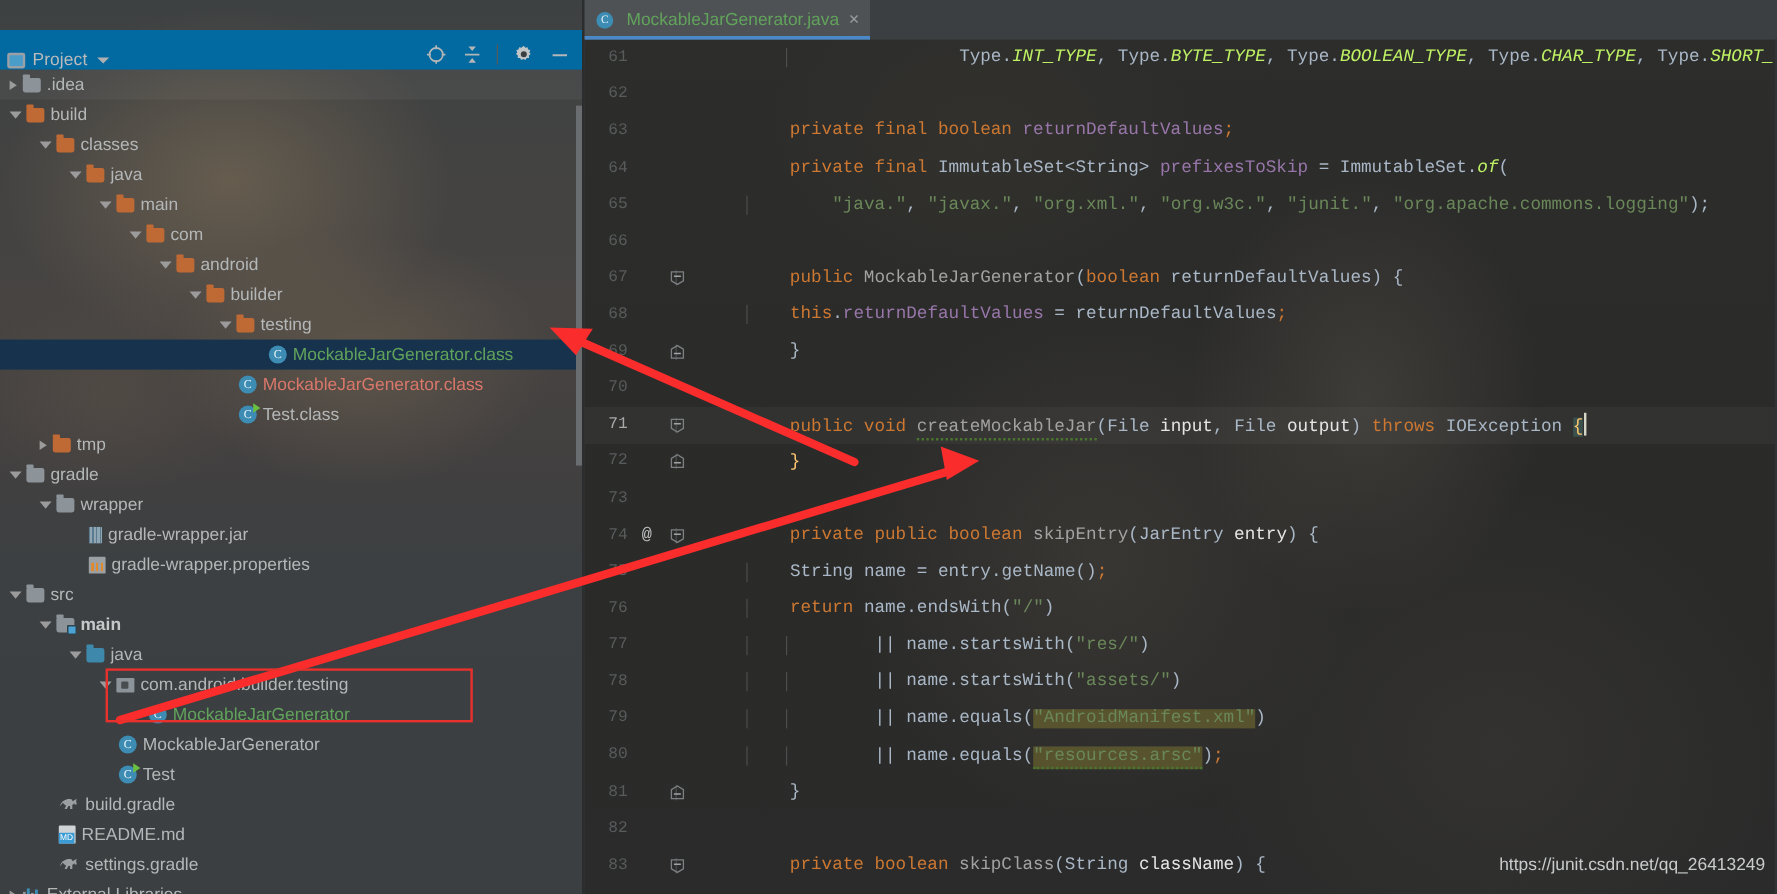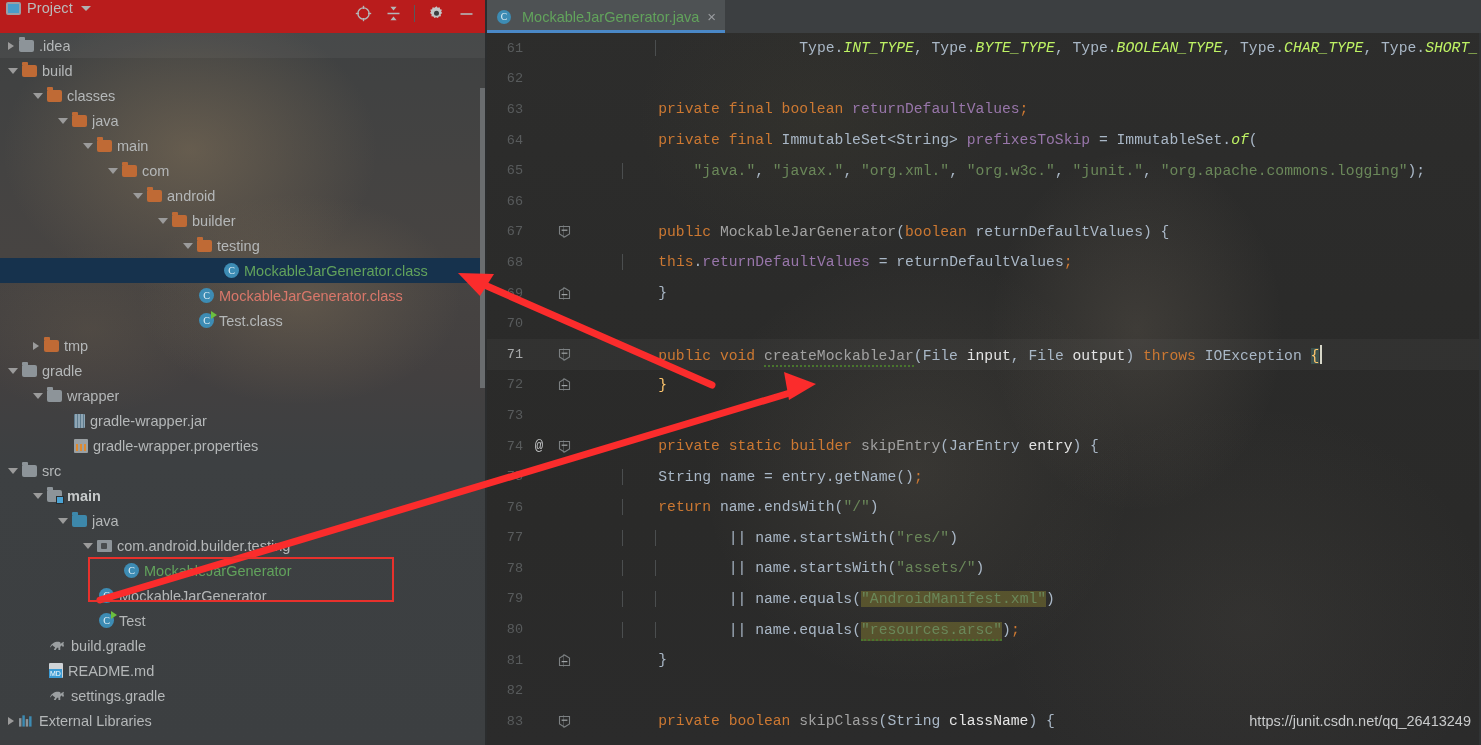--- a/index.html
+++ b/index.html
@@ -19,22 +19,22 @@
   #panel-bg{
     position:absolute;inset:0;
     background:
       radial-gradient(ellipse 260px 200px at 190px 150px, rgba(150,128,96,.42), rgba(150,128,96,0) 72%),
       radial-gradient(ellipse 230px 150px at 300px 300px, rgba(142,122,92,.35), rgba(0,0,0,0) 70%),
       radial-gradient(ellipse 180px 120px at 90px 330px, rgba(120,104,80,.22), rgba(0,0,0,0) 70%),
       linear-gradient(180deg,#3e4142 0%,#474442 34%,#434040 50%,#3d4042 62%,#3c3f41 100%);
     pointer-events:none;
   }
   #panel-head{
-    position:relative;height:33px;background:#b91c1c;
-    display:flex;align-items:flex-start;border-bottom:0;
+    position:relative;height:33px;background:#0369a1;
+    display:flex;align-items:flex-end;border-bottom:0;margin-top:25px;
   }
   .ph-left{display:flex;align-items:center;padding-left:6px;gap:6px;}
   .proj-icon{
     width:15px;height:13px;border:2px solid #9aa0a6;border-radius:2px;
     background:#4a9cc9;box-sizing:border-box;display:block;
   }
   .ph-title{color:#bbbbbb;font-size:14.5px;letter-spacing:.1px;}
   .caret-dn{
     width:0;height:0;border-left:5px solid transparent;border-right:5px solid transparent;
     border-top:5px solid #b0b0b0;margin-left:2px;
@@ -566,21 +566,21 @@
           <span class="annot">@</span>
           <span class="fold-col">
             <span class="vline"></span>
             <span class="fmark">
               <svg width="13" height="13" viewBox="0 0 13 13">
                 <path d="M1.5 1.5h10v7.5l-5 3-5-3z" fill="none" stroke="#7c8082" stroke-width="1.1"></path>
                 <line x1="3.6" y1="5.2" x2="9.4" y2="5.2" stroke="#a0a4a6" stroke-width="1.2"></line>
               </svg>
             </span>
           </span>
-          <span class="ctext" style="padding-left:81.2px"><span class="k">private static builder </span><span class="m">skipEntry</span><span class="">(</span><span class="ty">JarEntry</span><span class="p"> entry</span><span class="">) {</span></span>
+          <span class="ctext" style="padding-left:81.2px"><span class="k">private public boolean </span><span class="m">skipEntry</span><span class="">(</span><span class="ty">JarEntry</span><span class="p"> entry</span><span class="">) {</span></span>
         </div>
         <div class="cline">
           <span class="gut">75</span>
           <span class="annot"></span>
           <span class="fold-col">
             <span class="vline"></span>
           </span>
           <span class="ctext" style="padding-left:46px"><span class="indentg" style="left:45px"></span><span>    </span><span class="ty">String</span><span class=""> name = entry.</span><span class="">getName</span><span class="">()</span><span class="semi">;</span></span>
         </div>
         <div class="cline">

